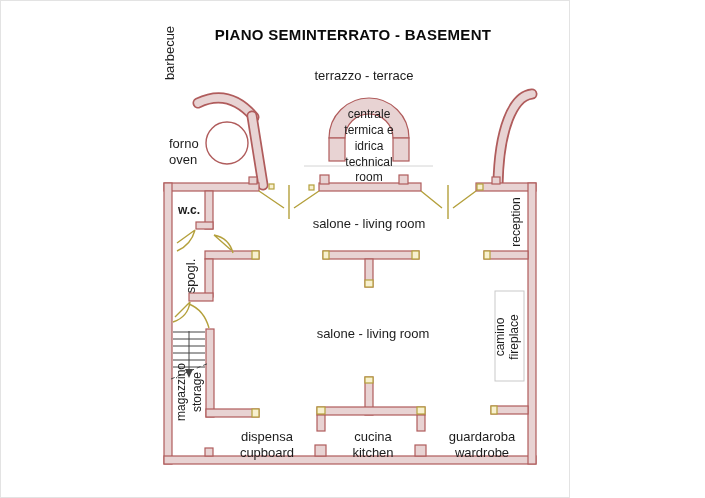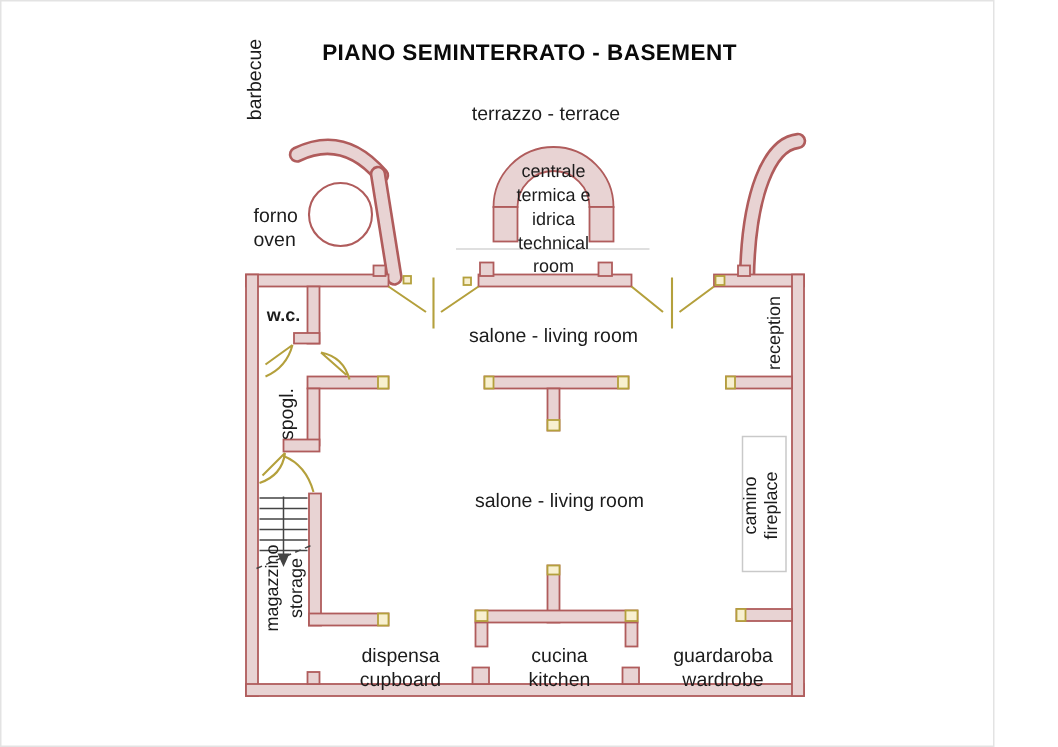--- a/index.html
+++ b/index.html
@@ -1,18 +1,18 @@
 <!DOCTYPE html>
 <html><head>
 <meta charset="utf-8">
 <style>
   html,body{margin:0;padding:0;background:#fff;}
   .canvas{
     position:relative;
-    width:663px;height:498px;
+    width:570px;height:498px;
     background:#ffffff;
     border:1px solid #e3e3e3;
     box-sizing:border-box;
     font-family:"Liberation Sans", sans-serif;
     overflow:hidden;
   }
   svg{display:block;}
   text{
     font-family:"Liberation Sans", sans-serif;
     fill:#1c1c1c;

